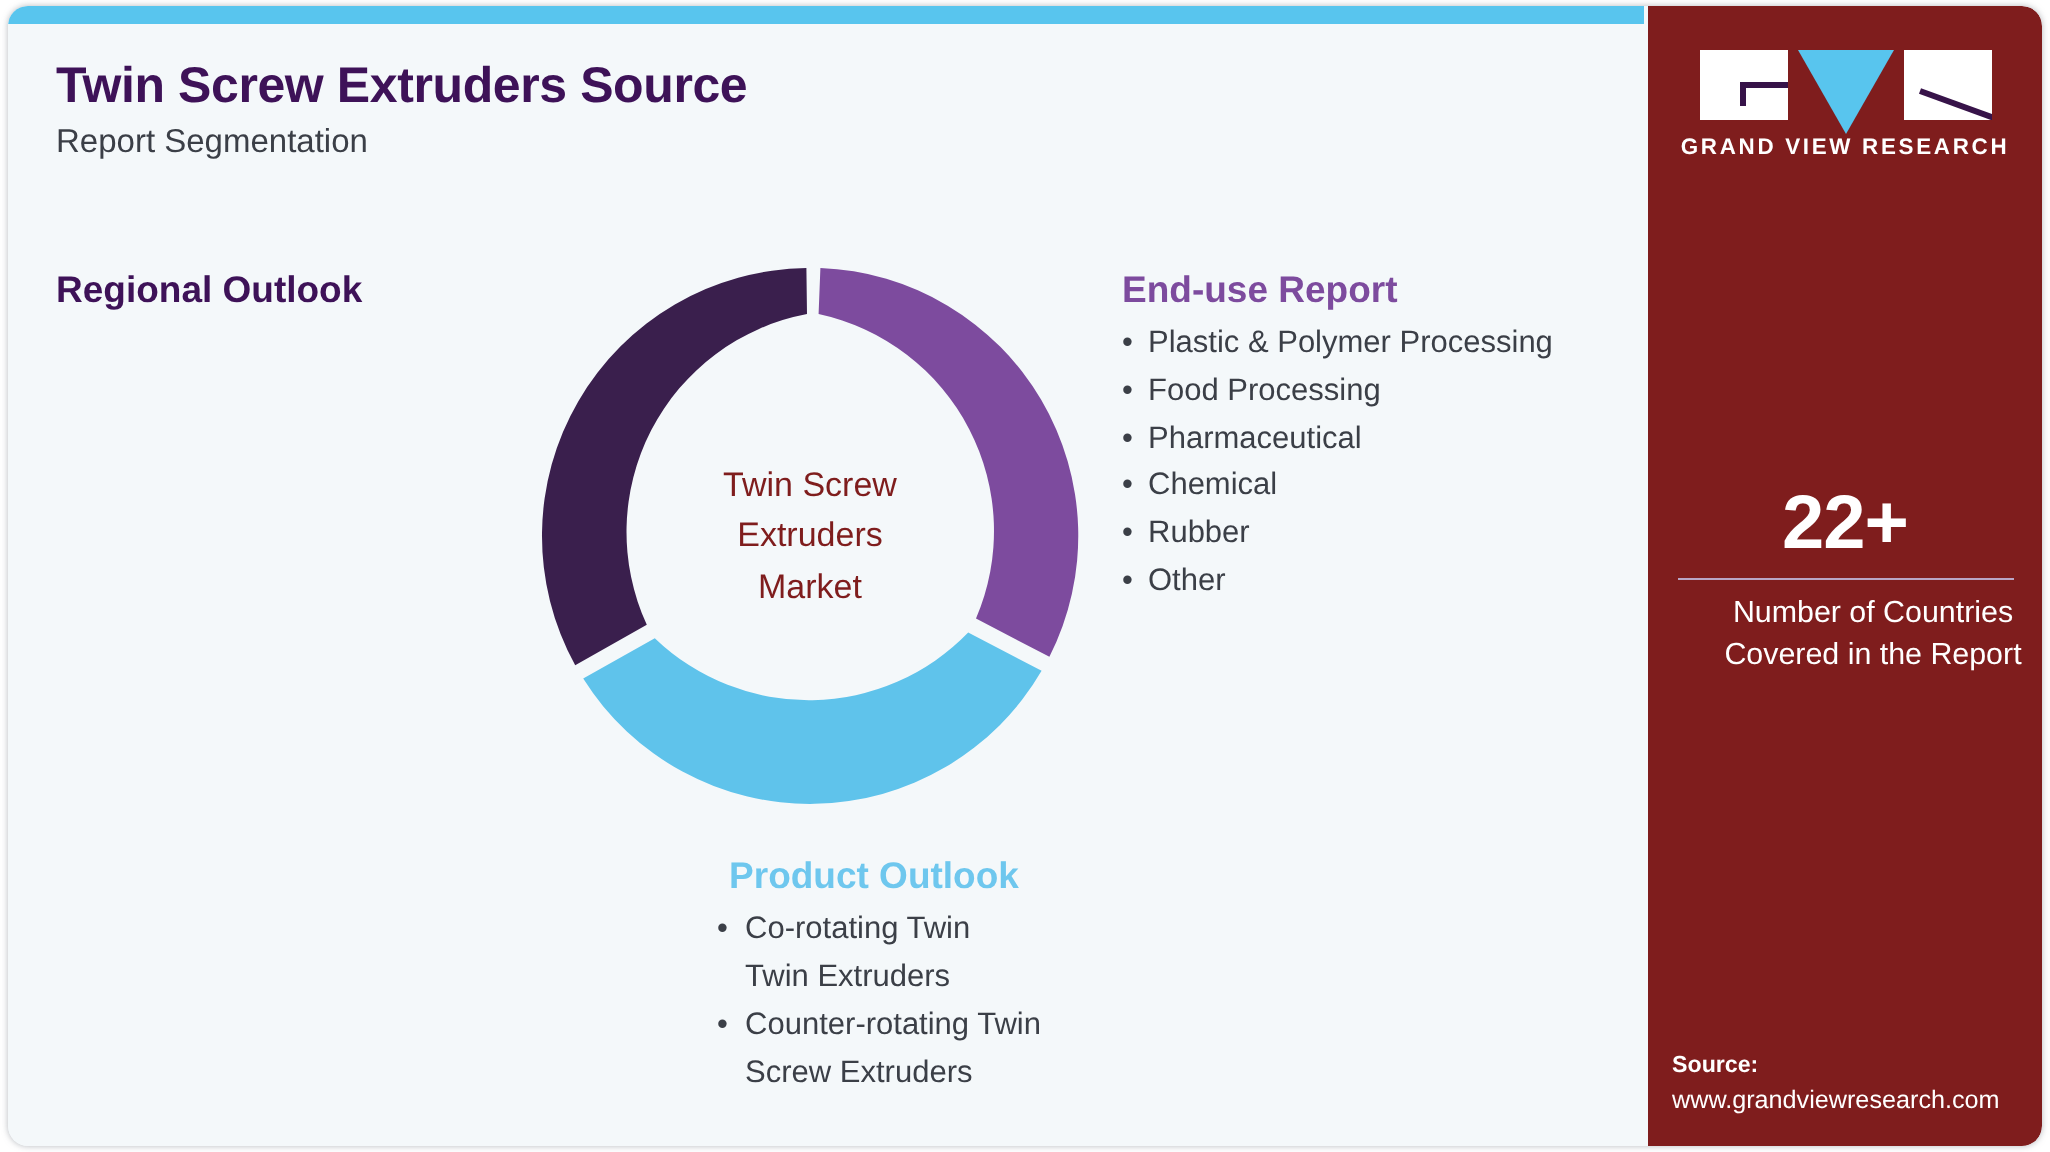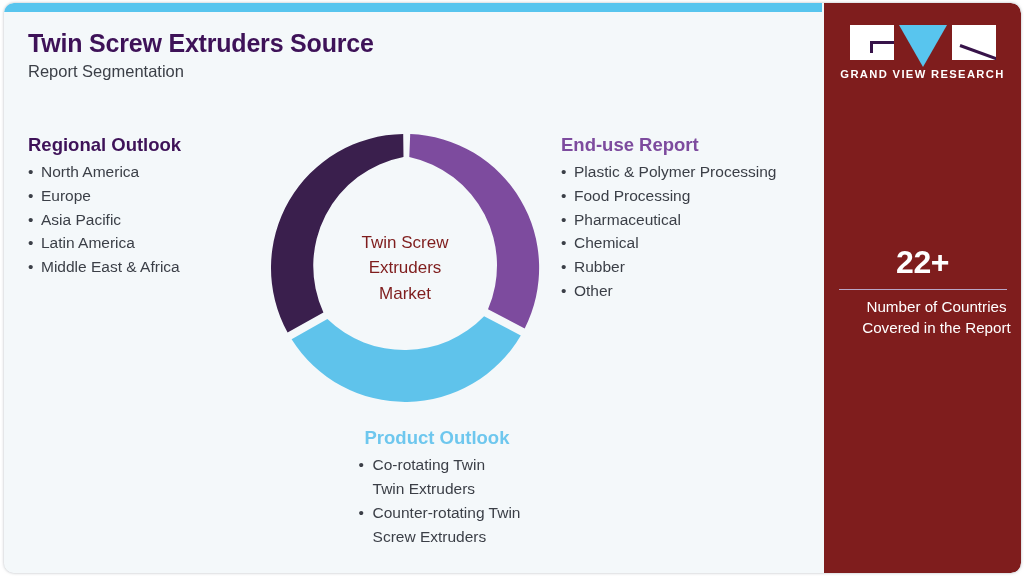--- a/index.html
+++ b/index.html
@@ -234,21 +234,21 @@
   }
 
   #stat-block {
     position: absolute;
     left: 0;
     top: 238px;
     width: 197px;
     text-align: center;
   }
   #stat-value {
-    font-size: 32px;
+    font-size: 38px;
     font-weight: bold;
     color: #ffffff;
     line-height: 42px;
     letter-spacing: -0.5px;
   }
   #stat-divider {
     width: 168px;
     height: 1px;
     background: #b9a6c6;
     margin: 6px auto 7px auto;
@@ -287,27 +287,20 @@
 
   <div id="main">
 
     <div id="accent-bar"></div>
 
     <div id="page-title">Twin Screw Extruders Source</div>
     <div id="page-subtitle">Report Segmentation</div>
 
     <div id="regional-block">
       <div class="outlook-heading">Regional Outlook</div>
-      <ul class="outlook-list">
-        <li>North America</li>
-        <li>Europe</li>
-        <li>Asia Pacific</li>
-        <li>Latin America</li>
-        <li>Middle East &amp; Africa</li>
-      </ul>
     </div>
 
     <div id="enduse-block">
       <div class="outlook-heading">End-use Report</div>
       <ul class="outlook-list">
         <li>Plastic &amp; Polymer Processing</li>
         <li>Food Processing</li>
         <li>Pharmaceutical</li>
         <li>Chemical</li>
         <li>Rubber</li>
@@ -356,16 +349,20 @@
       <div id="logo-wordmark">GRAND VIEW RESEARCH</div>
     </div>
 
     <div id="stat-block">
       <div id="stat-value">22+</div>
       <div id="stat-divider"></div>
       <div class="stat-caption-line">Number of Countries</div>
       <div class="stat-caption-line">Covered in the Report</div>
     </div>
 
+    <div id="source-block">
+      <div id="source-label">Source:</div>
+      <div id="source-url">www.grandviewresearch.com</div>
+    </div>
 
   </div>
 
 </div>
 
 </body></html>

